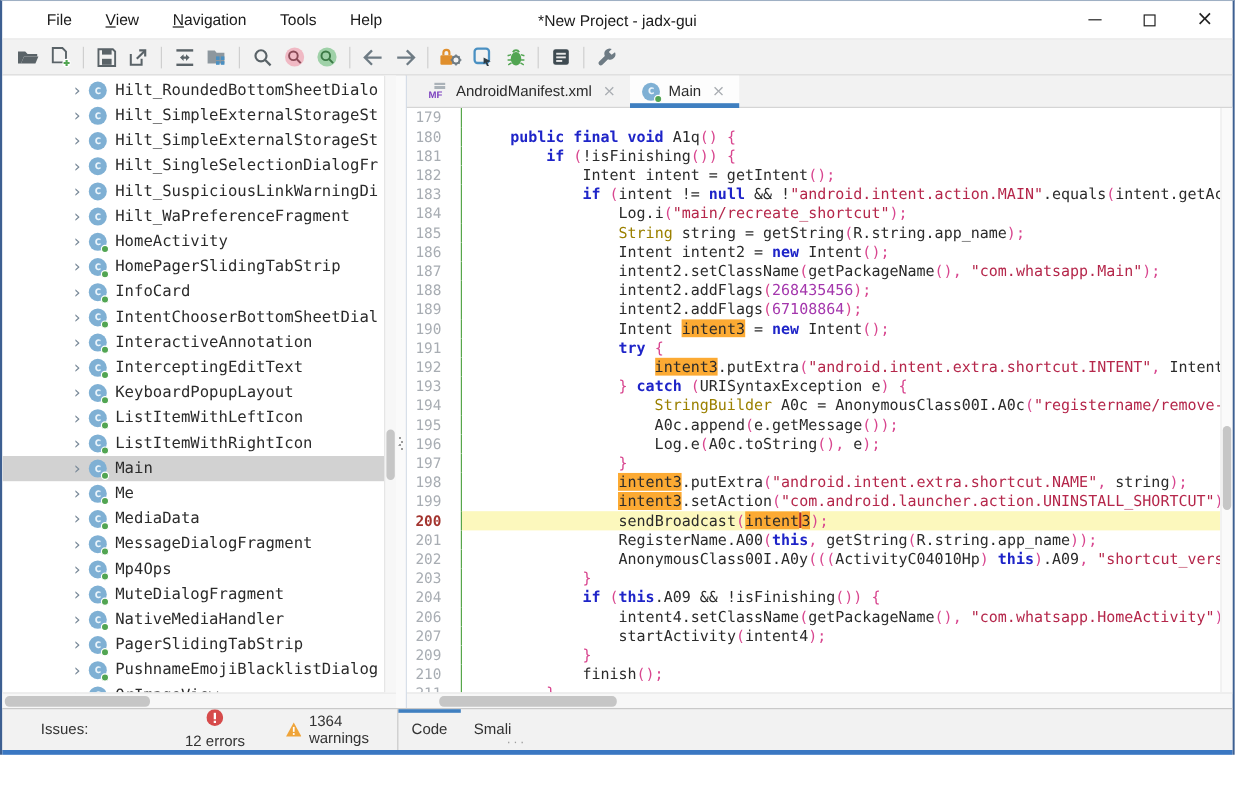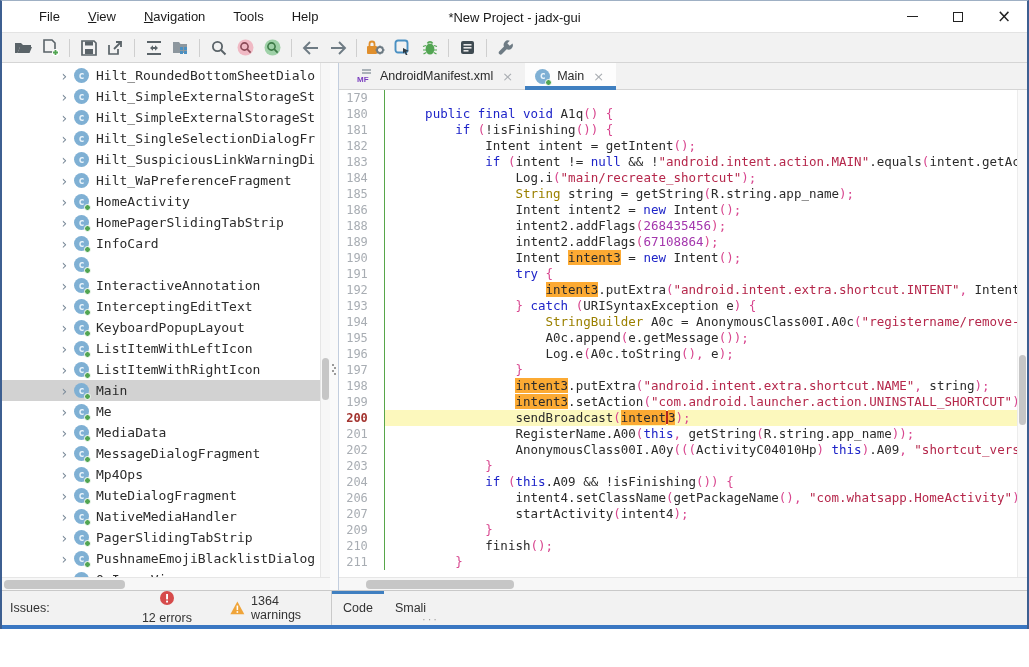--- a/index.html
+++ b/index.html
@@ -76,36 +76,36 @@
   .code-rows { position:absolute; inset:0 10px 0 0; overflow:hidden; }
   .row { height:16px; display:flex; }
   .ln { flex:0 0 46px; text-align:center; padding-right:9px; color:#a8adb3;
         font-family:"DejaVu Sans Mono", monospace; font-size:12px; line-height:16px;
         border-right:1px solid #57a64a; background:#fff; }
   .row.cur .ln { color:#a3342f; font-weight:bold; }
   .lc { flex:1 1 auto; white-space:pre; overflow:hidden; padding-left:10px;
         font-family:"DejaVu Sans Mono", monospace; font-size:12.5px; line-height:16px; color:#2b2b2b; }
   .row.cur .lc { background:#fcf8bd; }
   .t-p { color:#2b2b2b; }
-  .t-k { color:#1e24c8; font-weight:normal; }
+  .t-k { color:#1e24c8; font-weight:bold; }
   .t-s { color:#b5274b; }
   .t-b { color:#d8468f; }
   .t-n { color:#a437ad; }
   .t-c { color:#9b8000; }
   .t-h { background:#fcaa33; color:#2b2b2b; }
   .caret { display:inline-block; width:2px; height:13px; background:#b3261e; vertical-align:-2px; }
   .ed-vscroll { position:absolute; top:0; right:0; width:10px; bottom:0; background:#fafafa; border-left:1px solid #ececec; }
   .ed-vscroll .thumb { position:absolute; left:1px; right:1px; top:265px; height:70px; background:#c6c6c6; border-radius:4px; }
   .ed-hscroll { flex:0 0 13px; position:relative; background:#f7f7f7; border-top:1px solid #e6e6e6; }
   .ed-hscroll .thumb { position:absolute; top:2px; height:9px; left:27px; width:148px; background:#c6c6c6; border-radius:4px; }
 
   
   .statusbar { flex:0 0 26px; background:#f2f2f2; border-top:1px solid #c9c9c9; display:flex; position:relative; font-size:12.5px; color:#333; }
   .status-left { flex:0 0 330px; display:flex; align-items:center; padding-left:8px; border-right:1px solid #c9c9c9; }
-  .issues-label { width:95px; }
+  .issues-label { width:95px;margin-left:24px; }
   .err-group { width:129px; display:flex; align-items:center; gap:6px;flex-direction:column; }
   .warn-group { display:flex; align-items:center; gap:6px; }
   .status-right { display:flex; align-items:stretch; }
   .stab { display:flex; align-items:center; padding:0 11px; position:relative; }
   .stab.active::before { content:""; position:absolute; top:0; left:0; right:0; height:3px; background:#3f7fc0; }
   .grip-dots { position:absolute; left:420px; bottom:0px; color:#9e9e9e; font-size:11px; letter-spacing:2px; }
 
   .bottom-border { flex:0 0 4px; background:#3a77c2; }
 </style>
 </head>
@@ -353,20 +353,21 @@
               <span class="dot"></span>
             </span>
             <span class="tree-label">InfoCard</span>
           </div>
           <div class="tree-row">
             <span class="tree-chevron">›</span>
             <span class="cls-icon">
               <span class="c">c</span>
               <span class="dot"></span>
             </span>
+            <span class="tree-label">IntentChooserBottomSheetDial</span>
           </div>
           <div class="tree-row">
             <span class="tree-chevron">›</span>
             <span class="cls-icon">
               <span class="c">c</span>
               <span class="dot"></span>
             </span>
             <span class="tree-label">InteractiveAnnotation</span>
           </div>
           <div class="tree-row">
@@ -553,20 +554,24 @@
               <span class="ln">184</span>
               <span class="lc">                <span class="t-p">Log.i</span><span class="t-b">(</span><span class="t-s">"main/recreate_shortcut"</span><span class="t-b">);</span></span>
             </div>
             <div class="row">
               <span class="ln">185</span>
               <span class="lc">                <span class="t-c">String</span><span class="t-p"> string = getString</span><span class="t-b">(</span><span class="t-p">R.string.app_name</span><span class="t-b">);</span></span>
             </div>
             <div class="row">
               <span class="ln">186</span>
               <span class="lc">                <span class="t-p">Intent intent2 = </span><span class="t-k">new</span><span class="t-p"> Intent</span><span class="t-b">();</span></span>
+            </div>
+            <div class="row">
+              <span class="ln">187</span>
+              <span class="lc">                <span class="t-p">intent2.setClassName</span><span class="t-b">(</span><span class="t-p">getPackageName</span><span class="t-b">(),</span><span class="t-p"> </span><span class="t-s">"com.whatsapp.Main"</span><span class="t-b">);</span></span>
             </div>
             <div class="row">
               <span class="ln">188</span>
               <span class="lc">                <span class="t-p">intent2.addFlags</span><span class="t-b">(</span><span class="t-n">268435456</span><span class="t-b">);</span></span>
             </div>
             <div class="row">
               <span class="ln">189</span>
               <span class="lc">                <span class="t-p">intent2.addFlags</span><span class="t-b">(</span><span class="t-n">67108864</span><span class="t-b">);</span></span>
             </div>
             <div class="row">

